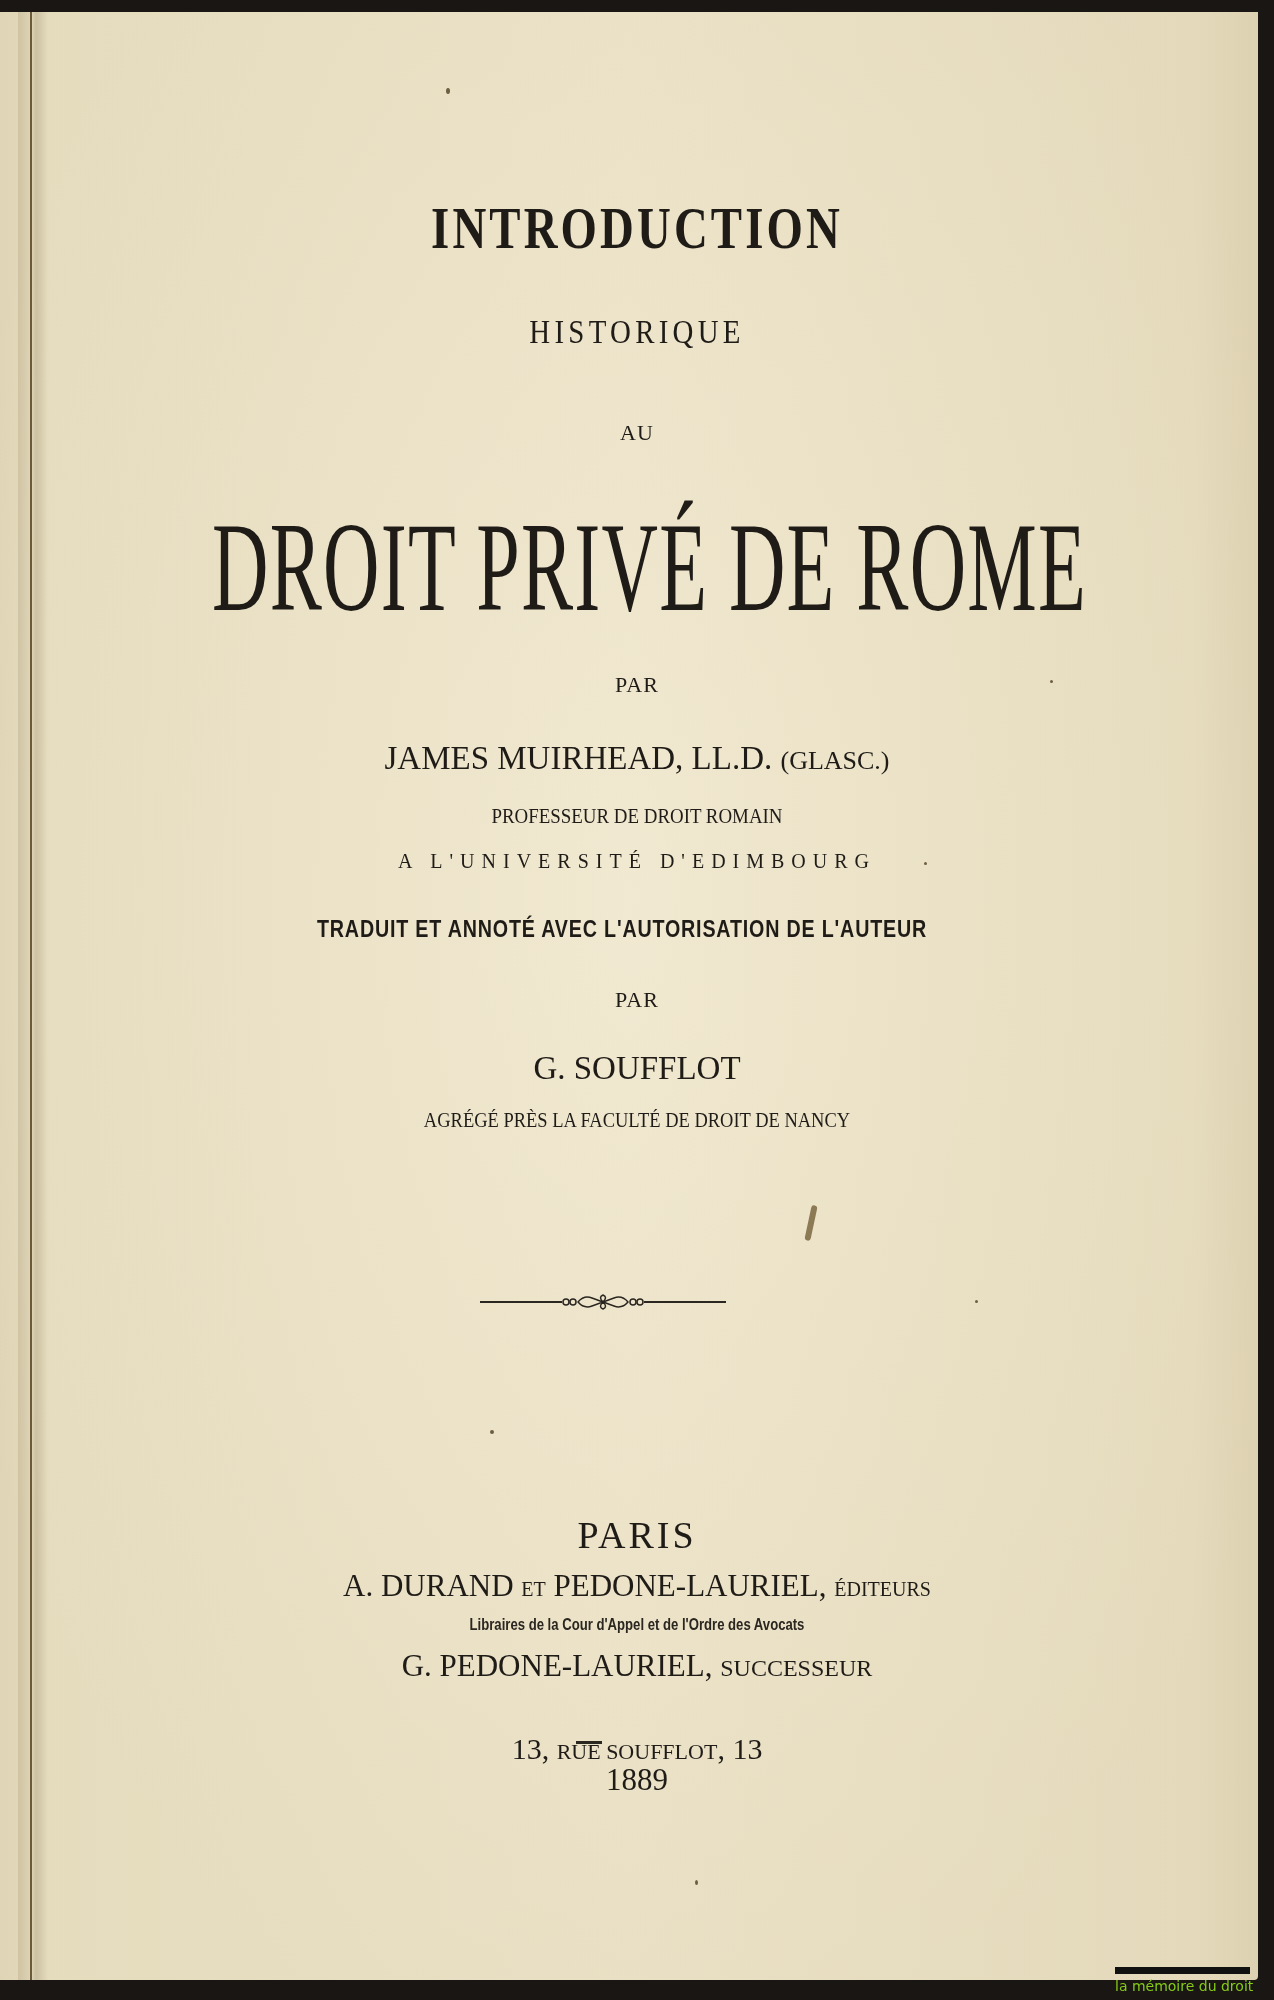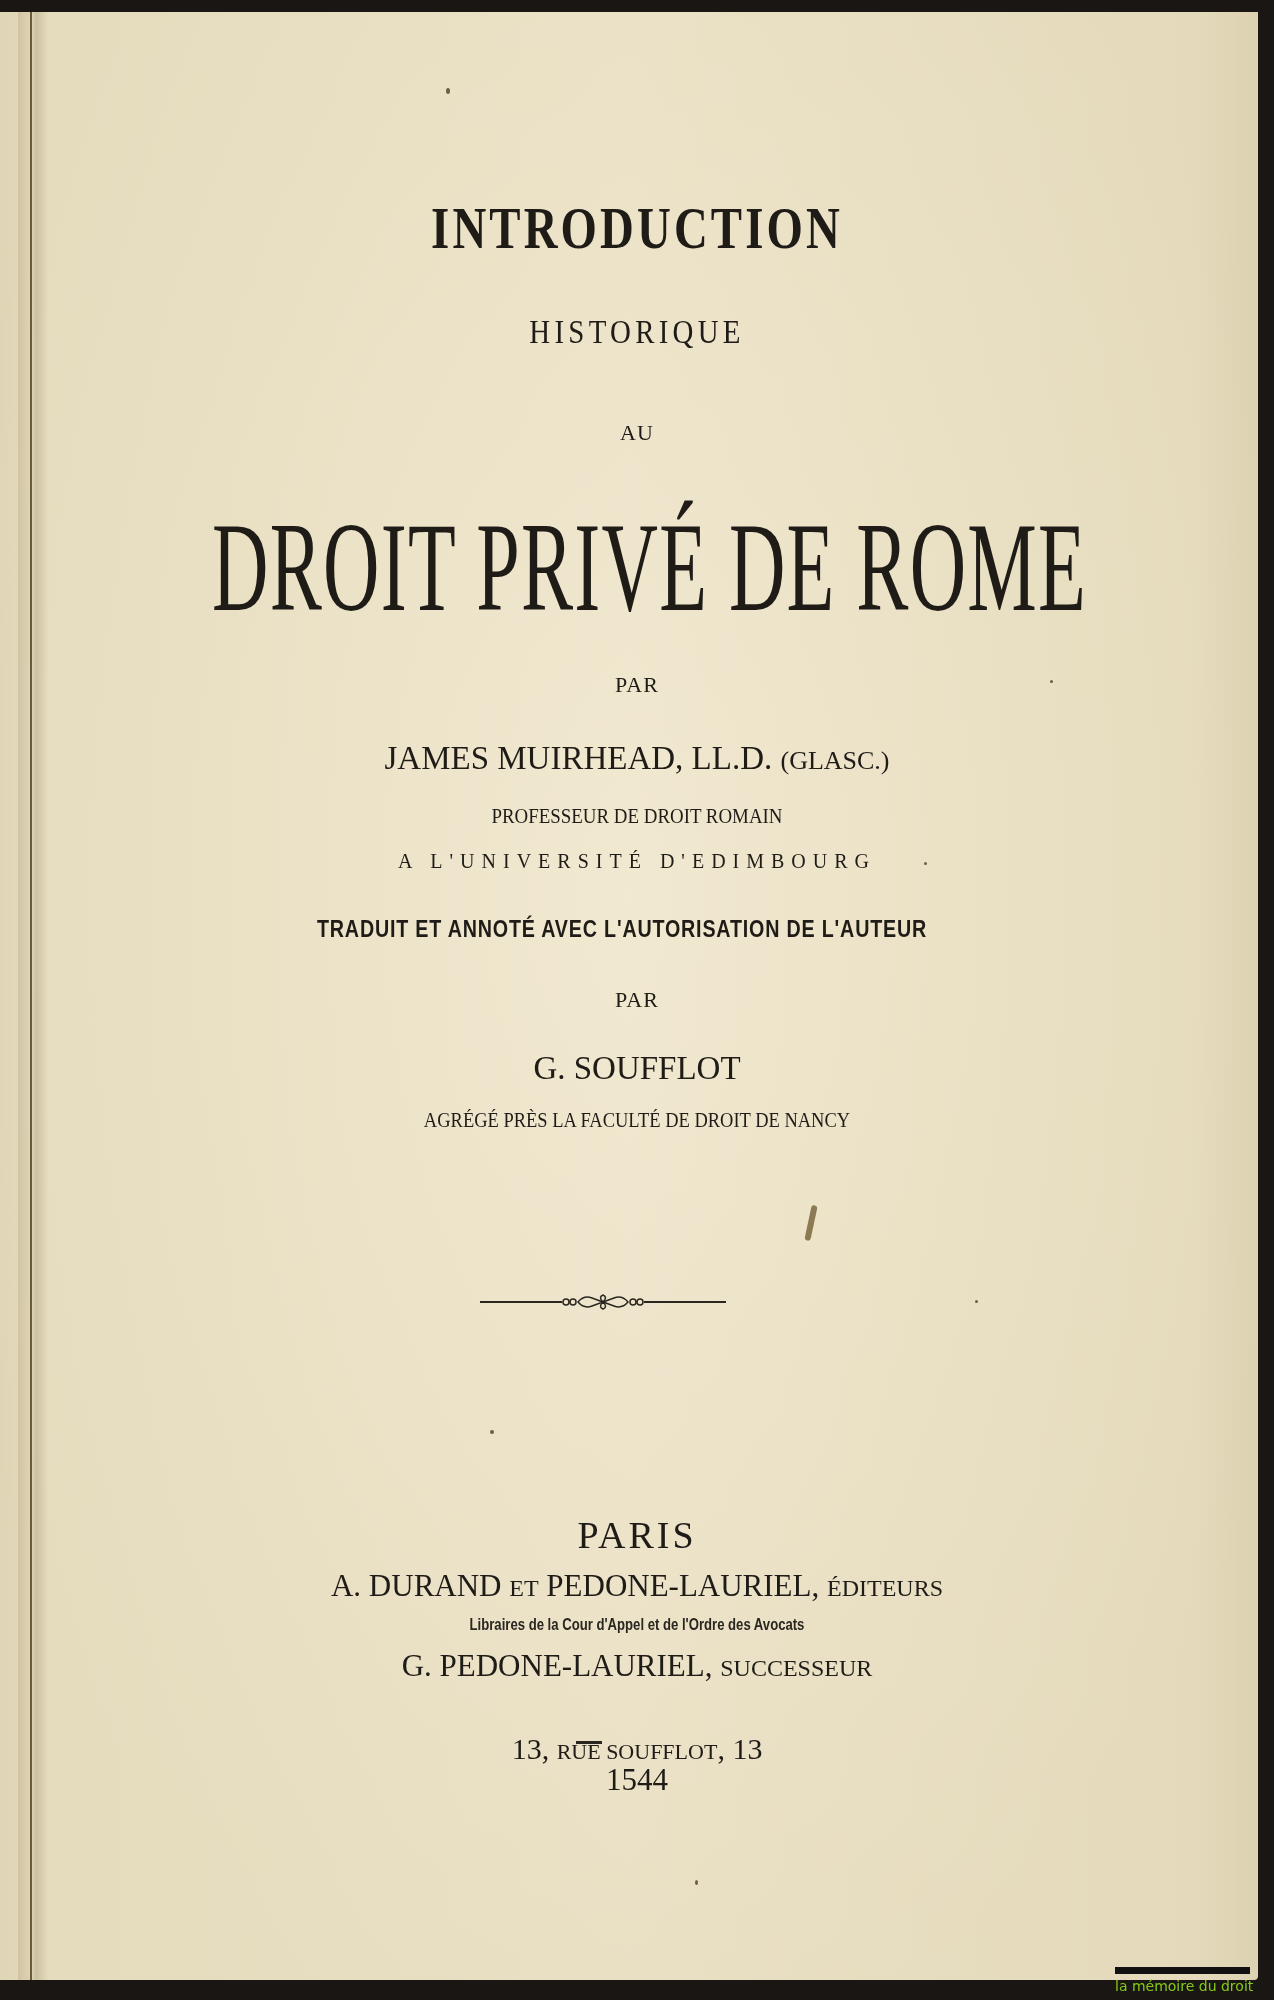--- a/index.html
+++ b/index.html
@@ -36,21 +36,21 @@
   .t-author .sc { font-size:26px; }
   .t-prof { top:804px; font-size:21px; transform:scaleX(0.9); }
   .t-univ { top:850px; font-size:20px; letter-spacing:7px; }
   .t-trad { top:915px; font-size:24px; font-family:"Liberation Sans","DejaVu Sans",sans-serif; font-weight:bold; transform:scaleX(0.82); letter-spacing:1px; left:-15px; }
   .t-par2 { top:987px; font-size:22px; letter-spacing:1px; }
   .t-trans { top:1050px; font-size:33px; }
   .t-agrege { top:1108px; font-size:21px; transform:scaleX(0.88); }
   .ornament { position:absolute; left:480px; top:1294px; width:246px; height:16px; }
   .t-city { top:1513px; font-size:38px; letter-spacing:3px; }
   .t-pub1 { top:1568px; font-size:31px; }
-  .t-pub1 .sc { font-size:24px; }
+  .t-pub1 .sc { font-size:20px; }
   .t-pub-note { top:1616px; font-size:16px; font-family:"Liberation Sans","DejaVu Sans",sans-serif; transform:scaleX(0.82); font-weight:bold; color:#2a2620; }
   .t-pub2 { top:1648px; font-size:31px; }
   .t-pub2 .sc { font-size:24px; }
   .t-addr { top:1732px; font-size:30px; }
   .t-addr .sc { font-size:22px; }
   .dash { position:absolute; left:576px; top:1741px; width:26px; height:3px; background:#2a2620; }
   .t-year { top:1762px; font-size:31px; }
   .speck { position:absolute; background:#6d5e40; border-radius:50%; }
   .logo { position:absolute; left:1115px; top:1886px; width:159px; height:114px; }
   .logo-mdd { position:absolute; left:0; top:0; font-family:"DejaVu Sans","Liberation Sans",sans-serif; font-size:70px; line-height:70px; color:#c8102e; letter-spacing:-3px; }
@@ -99,21 +99,21 @@
   <span>A. DURAND </span><span class="sc">ET</span><span> PEDONE-LAURIEL, </span><span class="sc">ÉDITEURS</span>
 </div>
 <div class="line t-pub-note">Libraires de la Cour d'Appel et de l'Ordre des Avocats</div>
 <div class="line t-pub2">
   <span>G. PEDONE-LAURIEL, </span><span class="sc">SUCCESSEUR</span>
 </div>
 <div class="line t-addr">
   <span>13, </span><span class="sc">RUE SOUFFLOT</span><span>, 13</span>
 </div>
 <div class="dash"></div>
-<div class="line t-year">1544</div>
+<div class="line t-year">1889</div>
 
 <div class="speck" style="left:446px;top:88px;width:4px;height:6px;"></div>
 <div class="speck" style="left:1050px;top:680px;width:3px;height:3px;"></div>
 <div class="speck" style="left:924px;top:862px;width:3px;height:3px;"></div>
 <div class="speck" style="left:808px;top:1205px;width:6px;height:36px;background:#8c7a55;border-radius:3px;transform:rotate(12deg);"></div>
 <div class="speck" style="left:490px;top:1430px;width:4px;height:4px;"></div>
 <div class="speck" style="left:975px;top:1300px;width:3px;height:3px;"></div>
 <div class="speck" style="left:695px;top:1880px;width:3px;height:5px;"></div>
 
 <div class="logo">

